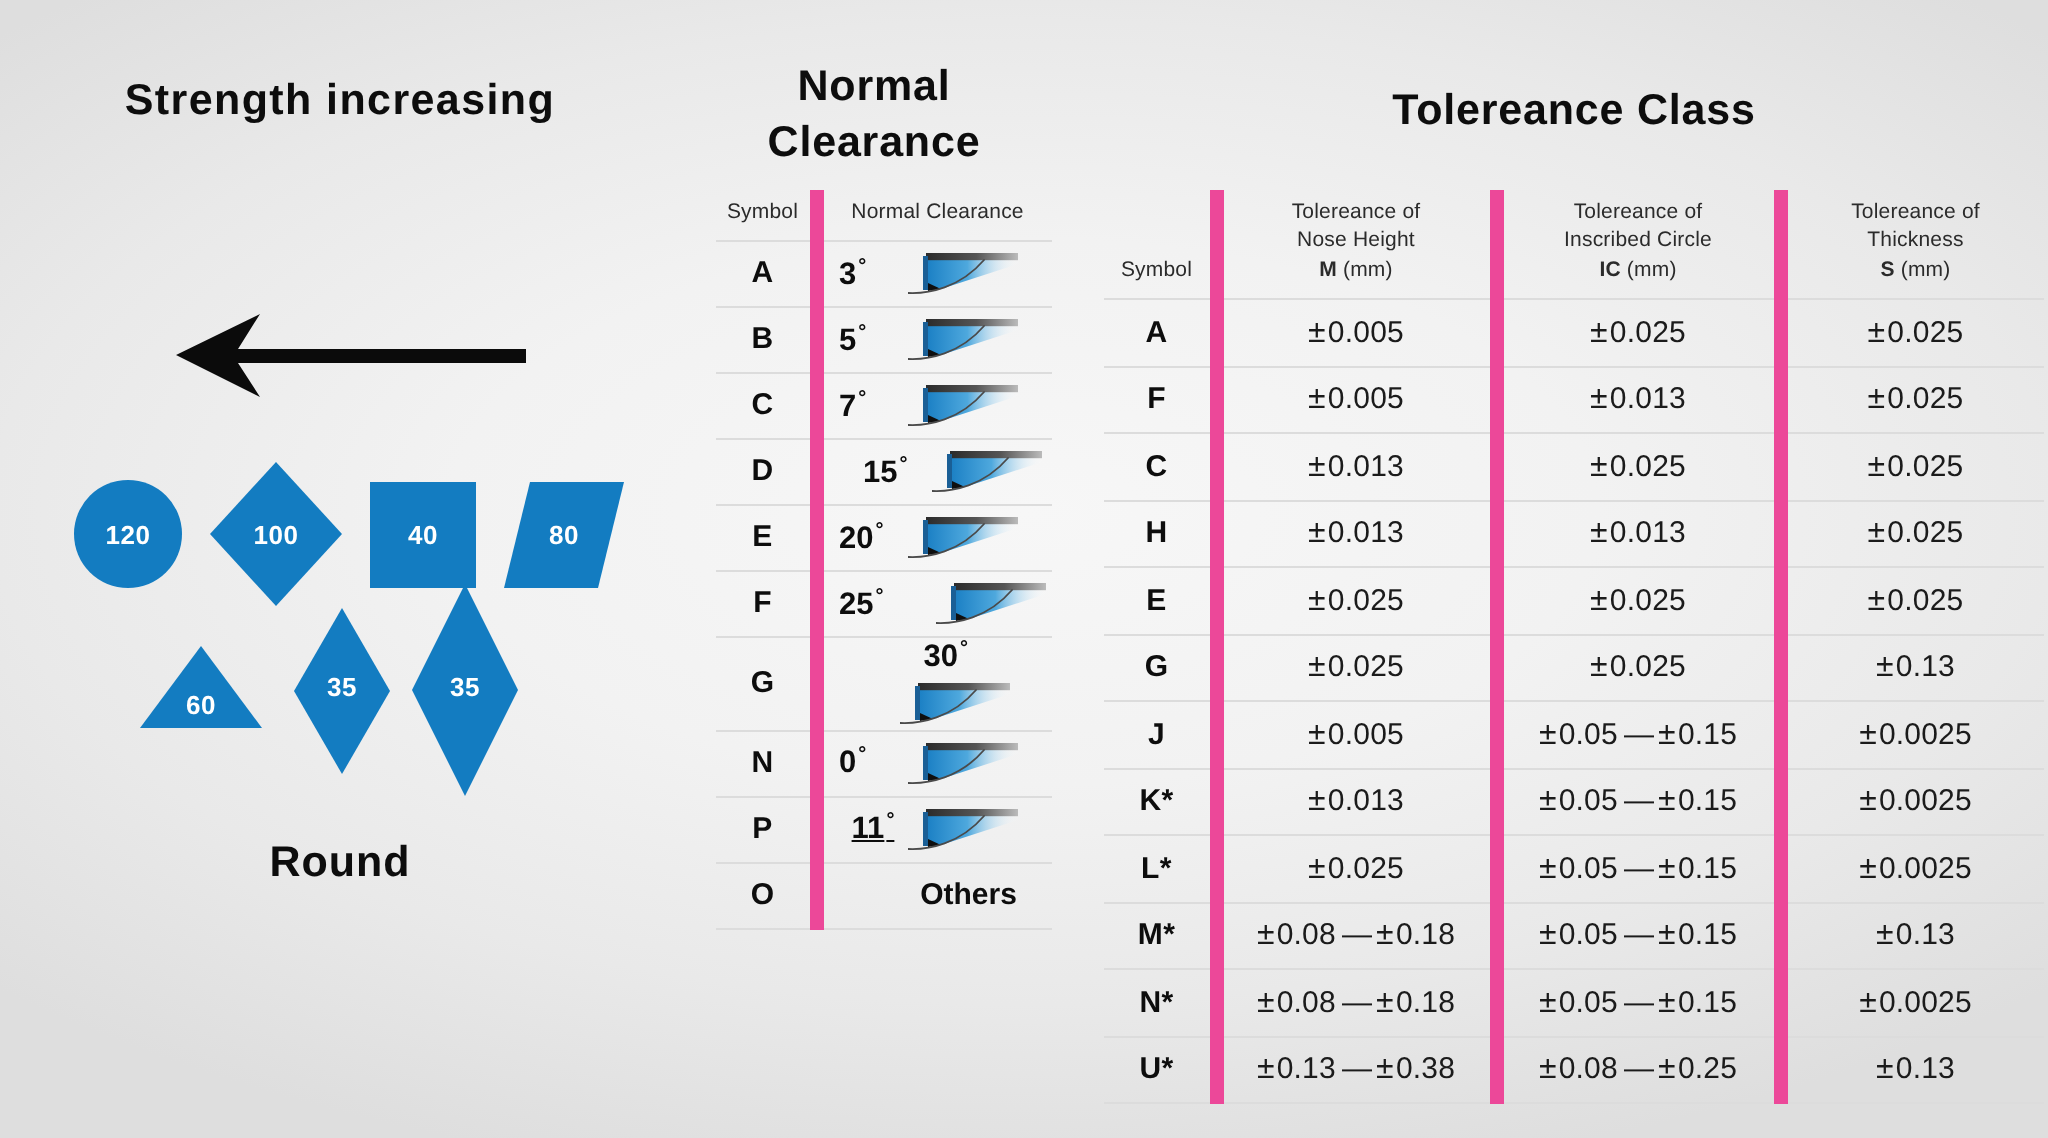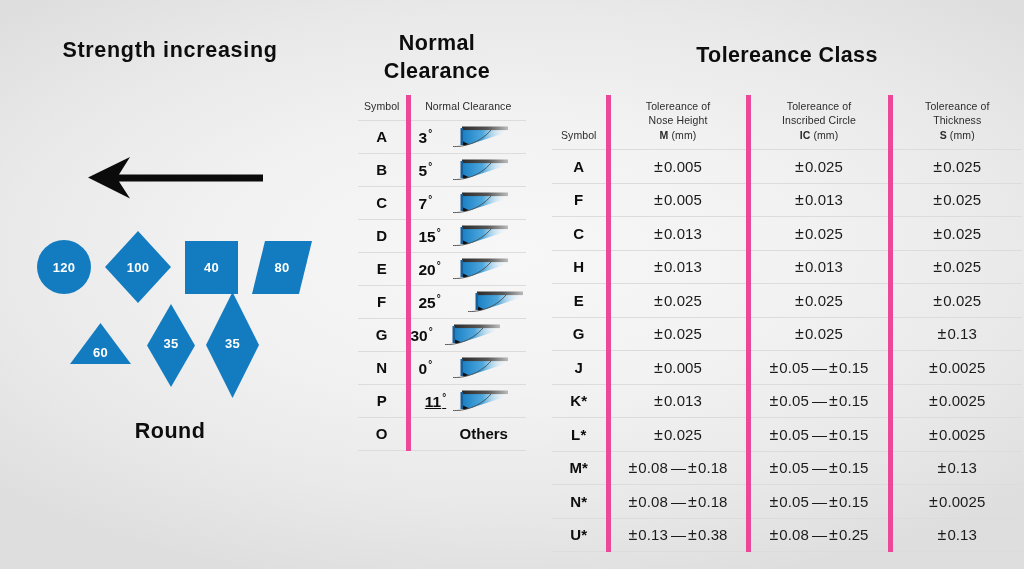--- a/index.html
+++ b/index.html
@@ -51,21 +51,21 @@
     font-size:10.5px; font-weight:400; color:#2b2b2b;
     line-height:1.38; vertical-align:bottom; padding:4px 3px 7px 3px;
     letter-spacing:0.1px;
   }
   table.spec th b { font-weight:bold; }
   table.spec td {
     text-align:center; vertical-align:middle;
     border-top:1px solid #dcdcdc;
   }
   table.spec tr.last-row td { border-bottom:1px solid #dcdcdc; }
-  .vline { border-left:5px solid #ec4899; }
+  .vline { border-left:7px solid #ec4899; }
 
   .sym {
     font-size:15px; font-weight:bold; color:#0d0d0d; letter-spacing:0.2px;
   }
   .ang {
     font-size:15.5px; font-weight:bold; color:#0d0d0d;
   }
   .ang sup {
     font-size:10px; vertical-align:super; font-weight:bold;
     margin-left:1px; letter-spacing:0;
@@ -246,21 +246,21 @@
                 <path d="M 10 17.5 L 16.5 20.5 L 10 21.5 Z" fill="#0f0f0f"></path>
                 <path d="M 0 22.5 C 10 23 26 20 38 6" stroke="#4a4a4a" stroke-width="0.9" fill="none" stroke-linecap="round"></path>
               </svg>
             </span>
           </div>
         </td>
       </tr>
       <tr>
         <td style="height: 33px;"><span class="sym">D</span></td>
         <td class="vline">
-          <div style="display:flex;align-items:center;justify-content:flex-start;padding-left:8px;">
+          <div style="display:flex;align-items:center;justify-content:flex-start;padding-left:20px;">
             <span class="ang" style="min-width:34px;text-align:left;">15<sup>°</sup></span>
             <span>
               <svg class="clr-icon" width="58" height="26" viewBox="0 0 58 26">
                 <defs>
                   <linearGradient id="cg3" x1="0" y1="0" x2="1" y2="0">
                     <stop offset="0" stop-color="#1a7fc4"></stop>
                     <stop offset="0.45" stop-color="#4ea8dd"></stop>
                     <stop offset="1" stop-color="#ffffff" stop-opacity="0.05"></stop>
                   </linearGradient>
                   <linearGradient id="cg3b" x1="0" y1="0" x2="1" y2="0">
@@ -333,21 +333,21 @@
                 <path d="M 10 17.5 L 16.5 20.5 L 10 21.5 Z" fill="#0f0f0f"></path>
                 <path d="M 0 22.5 C 10 23 26 20 38 6" stroke="#4a4a4a" stroke-width="0.9" fill="none" stroke-linecap="round"></path>
               </svg>
             </span>
           </div>
         </td>
       </tr>
       <tr>
         <td style="height: 33px;"><span class="sym">G</span></td>
         <td class="vline">
-          <div style="display:flex;align-items:center;justify-content:flex-start;padding-left:0;">
+          <div style="display:flex;align-items:center;justify-content:flex-start;padding-left:20px;flex-direction:column;">
             <span class="ang" style="min-width:34px;text-align:left;">30<sup>°</sup></span>
             <span>
               <svg class="clr-icon" width="58" height="26" viewBox="0 0 58 26">
                 <defs>
                   <linearGradient id="cg6" x1="0" y1="0" x2="1" y2="0">
                     <stop offset="0" stop-color="#1a7fc4"></stop>
                     <stop offset="0.45" stop-color="#4ea8dd"></stop>
                     <stop offset="1" stop-color="#ffffff" stop-opacity="0.05"></stop>
                   </linearGradient>
                   <linearGradient id="cg6b" x1="0" y1="0" x2="1" y2="0">

